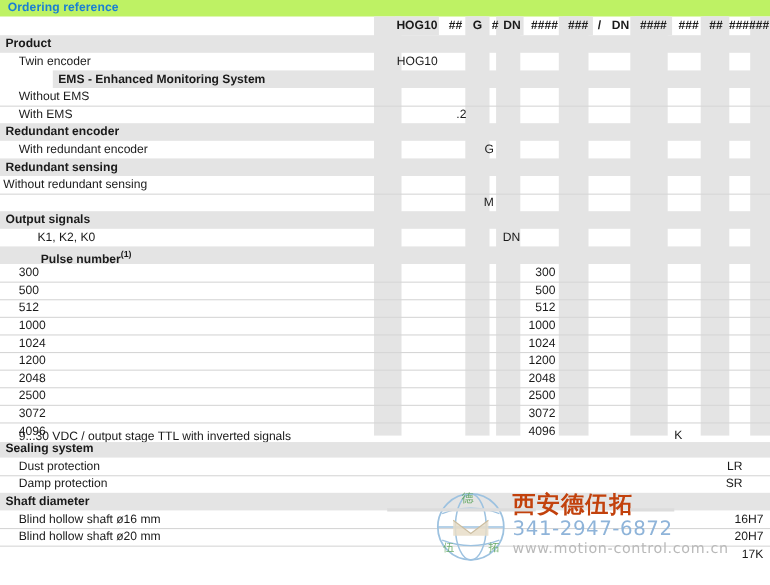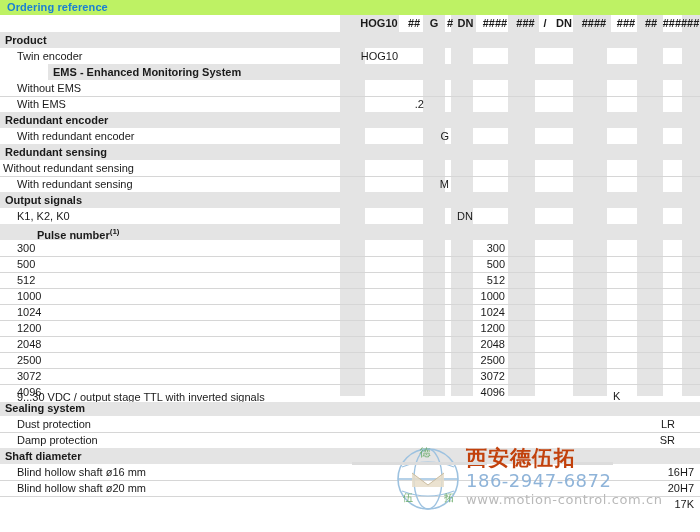--- a/index.html
+++ b/index.html
@@ -145,28 +145,27 @@
         <div class="code" style="left: 389px; width: 60px;">G</div>
       </div>
       <div class="row" style="position: absolute; left: 0px; top: 129px; height: 16px; background: rgb(228, 228, 228);">
         <div class="lbl" style="left: 5px; font-weight: bold;">Redundant sensing</div>
       </div>
       <div class="row" style="position: absolute; left: 0px; top: 145px; height: 16px;">
         <div class="lbl" style="left: 3px;">Without redundant sensing</div>
       </div>
       <div class="row" style="position: absolute; left: 0px; top: 161px; height: 16px;">
         <div class="sep" style="left: 0px; top: 0px; width: 700px;"></div>
-        <div class="lbl" style="left: 17px;">With redundant sensing</div>
         <div class="code" style="left: 389px; width: 60px;">M</div>
       </div>
       <div class="row" style="position: absolute; left: 0px; top: 177px; height: 16px; background: rgb(228, 228, 228);">
         <div class="lbl" style="left: 5px; font-weight: bold;">Output signals</div>
       </div>
       <div class="row" style="position: absolute; left: 0px; top: 193px; height: 16px;">
-        <div class="lbl" style="left: 17px;">K1, K2, K0</div>
+        <div class="lbl" style="left: 34px;">K1, K2, K0</div>
         <div class="code" style="left: 413px; width: 60px;">DN</div>
       </div>
       <div class="row" style="position: absolute; left: 0px; top: 209px; height: 16px; background: rgb(228, 228, 228);">
         <div class="lbl" style="left: 5px; font-weight: bold; margin-left: 32px;">Pulse number<sup style="font-size: 8px;">(1)</sup></div>
       </div>
       <div class="row" style="position: absolute; left: 0px; top: 225px; height: 16px;">
         <div class="lbl" style="left: 17px;">300</div>
         <div class="code" style="left: 445px; width: 60px;">300</div>
       </div>
       <div class="row" style="position: absolute; left: 0px; top: 241px; height: 16px;">
@@ -251,21 +250,21 @@
       <line x1="6" y1="36" x2="66" y2="36" stroke="#9dc2e0" stroke-width="1.4"></line>
       <path d="M10 24 Q36 14 62 24" fill="none" stroke="#9dc2e0" stroke-width="1.2"></path>
       <path d="M10 48 Q36 58 62 48" fill="none" stroke="#9dc2e0" stroke-width="1.2"></path>
       <path d="M20 30 L36 42 L52 30 L52 44 L20 44 Z" fill="#e8ddc8" opacity="0.85"></path>
       <path d="M20 30 L36 42 L52 30" fill="none" stroke="#cbbda0" stroke-width="1"></path>
       <text x="33" y="13" font-family="DejaVu Sans, sans-serif" font-size="11" fill="#6aab6a" text-anchor="middle">德</text>
       <text x="11" y="58" font-family="DejaVu Sans, sans-serif" font-size="10" fill="#6aab6a">伍</text>
       <text x="52" y="58" font-family="DejaVu Sans, sans-serif" font-size="10" fill="#6aab6a">拓</text>
     </svg>
     <div class="wm-cn">西安德伍拓</div>
-    <div class="wm-phone">186-2947-6872</div>
+    <div class="wm-phone">341-2947-6872</div>
     <div class="wm-url">www.motion-control.com.cn</div>
   </div>
 
 <div style="position: absolute; left: 0px; top: 386px; width: 700px; height: 16px; overflow: hidden;">
       <div style="position: absolute; left: 0px; top: 10px; width: 700px; height: 6px; background: rgb(255, 255, 255);"></div>
       <div class="overlap" style="top: 5px;">9...30 VDC / output stage TTL with inverted signals</div>
       <div style="position: absolute; left: 613px; top: 4px; font-size: 11px; font-weight: normal;">K</div>
     </div>
     <div style="position: absolute; left: 352px; top: 462px; width: 135px; height: 3px; background: rgb(220, 220, 220);"></div>
     <div style="position: absolute; left: 573px; top: 462px; width: 40px; height: 3px; background: rgb(220, 220, 220);"></div>

